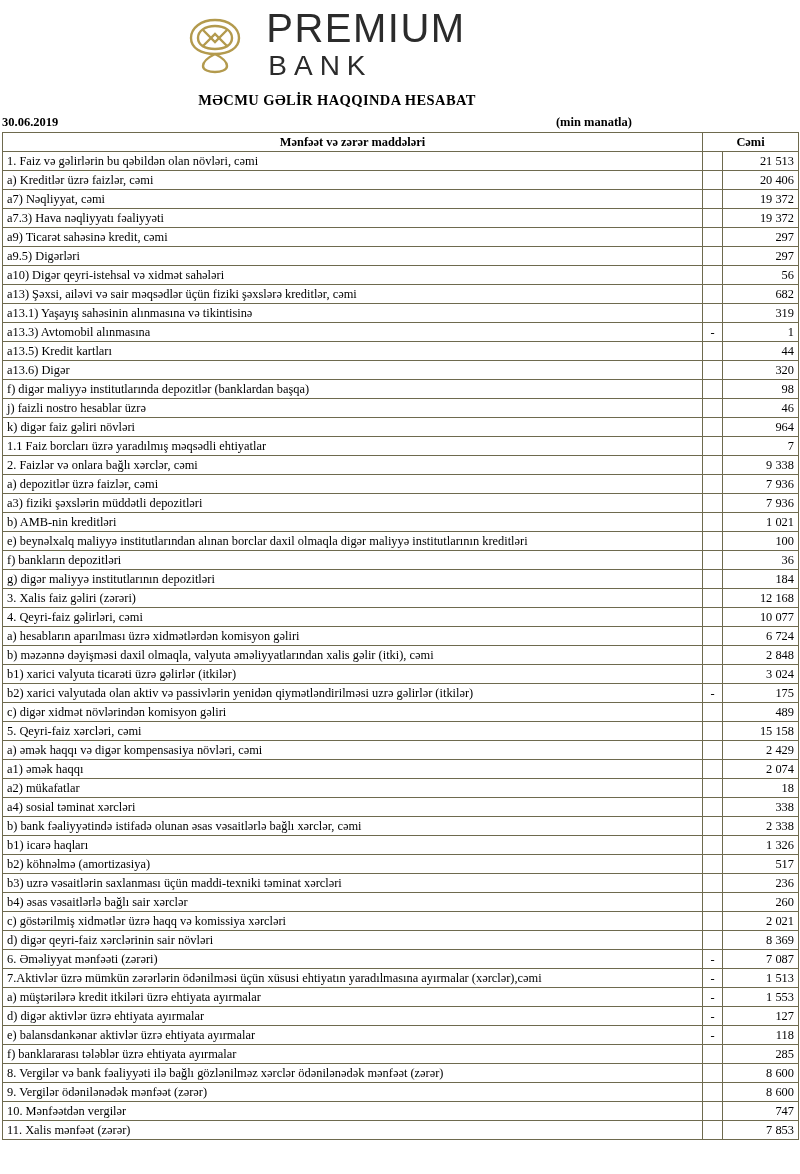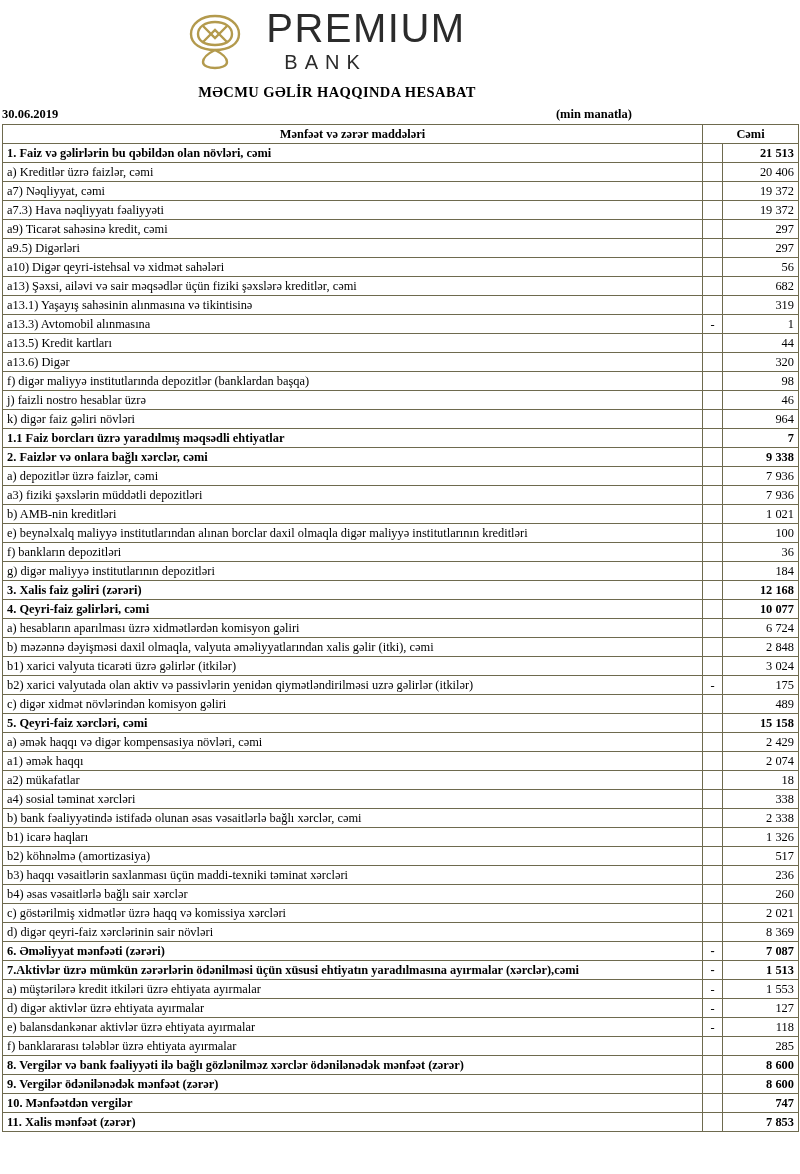--- a/index.html
+++ b/index.html
@@ -41,25 +41,25 @@
   }
   .logo-premium {
     font-family: "Liberation Sans", sans-serif;
     font-size: 40px;
     letter-spacing: 1.5px;
     font-weight: 400;
     color: #2b2b2b;
   }
   .logo-bank {
     font-family: "Liberation Sans", sans-serif;
-    font-size: 20px;
+    font-size: 28px;
     letter-spacing: 7px;
     color: #2b2b2b;
     margin-top: 4px;
-    margin-left: 18px;
+    margin-left: 2px;
   }
   .report-title {
     text-align: center;
     font-family: "Liberation Serif", serif;
     font-weight: bold;
     font-size: 14.5px;
     letter-spacing: 0.4px;
     margin-top: 12px;
     margin-bottom: 6px;
     padding-left: 30px;
@@ -100,21 +100,21 @@
     margin-left: 40px;
   }
   col.c-label { width: 700px; }
   col.c-sign  { width: 20px; }
   col.c-val   { width: 76px; }
 
   td.label { text-align: left; }
   td.sign  { text-align: center; padding: 0; font-size: 12.4px; }
   td.val   { text-align: right; padding-right: 6px; }
 
-  .b { font-weight: bold; margin-top: 40px; }
+  .b { font-weight: normal; margin-top: 40px; }
 
   
   .ind0 { padding-left: 4px; }
   .ind1 { padding-left: 14px; }
   .ind2 { padding-left: 26px; }
   .ind3 { padding-left: 38px; }
 </style>
 </head>
 <body>
 
@@ -342,21 +342,21 @@
           <td class="label ind2">b1) icarə haqları</td>
           <td class="sign"></td>
           <td class="val">1 326</td>
         </tr>
         <tr>
           <td class="label ind2">b2) köhnəlmə (amortizasiya)</td>
           <td class="sign"></td>
           <td class="val">517</td>
         </tr>
         <tr>
-          <td class="label ind2">b3) haqqı vəsaitlərin saxlanması üçün maddi-texniki təminat xərcləri</td>
+          <td class="label ind2">b3) uzrə vəsaitlərin saxlanması üçün maddi-texniki təminat xərcləri</td>
           <td class="sign"></td>
           <td class="val">236</td>
         </tr>
         <tr>
           <td class="label ind2">b4) əsas vəsaitlərlə bağlı sair xərclər</td>
           <td class="sign"></td>
           <td class="val">260</td>
         </tr>
         <tr>
           <td class="label ind1">c) göstərilmiş xidmətlər üzrə haqq və komissiya xərcləri</td>

